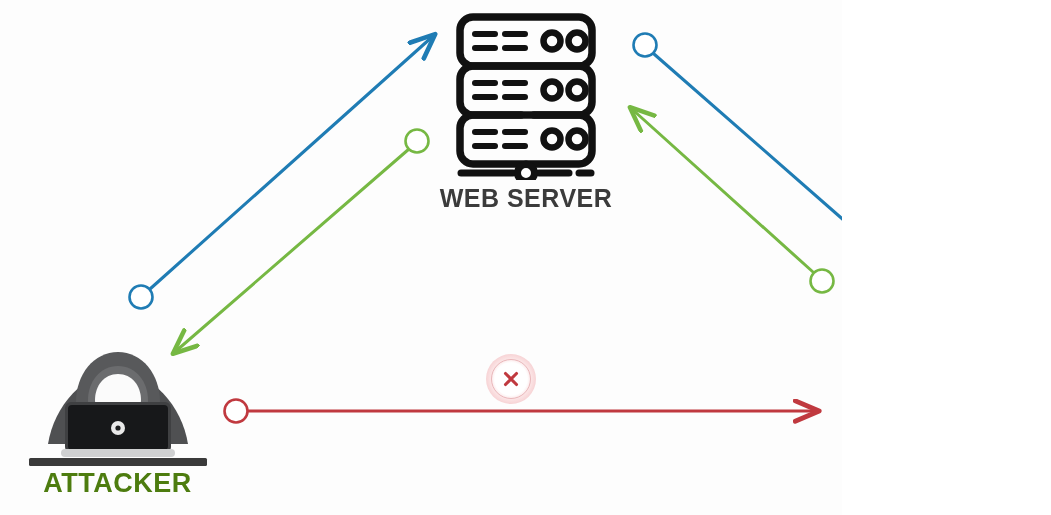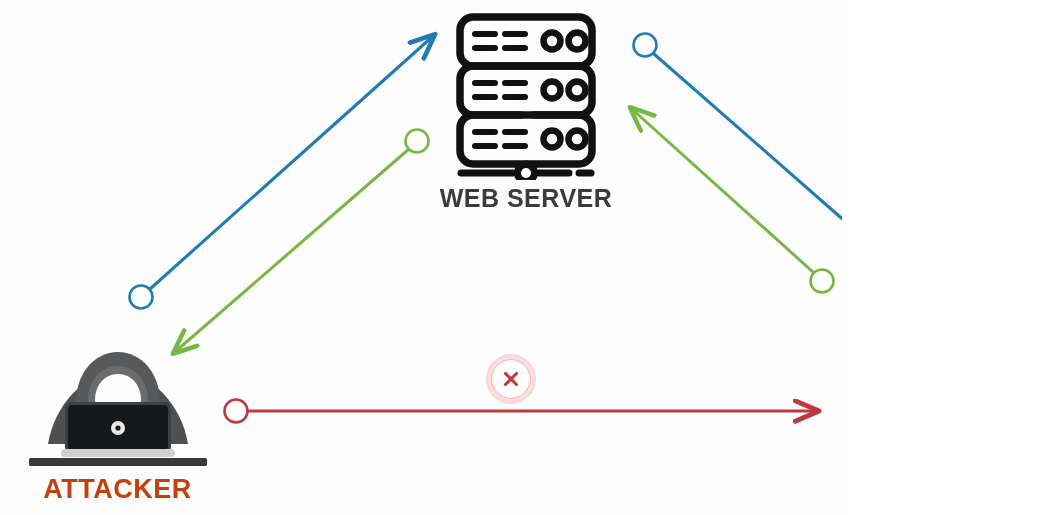--- a/index.html
+++ b/index.html
@@ -9,21 +9,21 @@
   .node{position:absolute;display:flex;flex-direction:column;align-items:center;}
   .node-label{font-weight:bold;letter-spacing:.5px;white-space:nowrap;}
 
   #web-server{left:406px;top:8px;width:240px;}
   #web-server .node-label{font-size:25px;color:#3b3b3b;margin-top:4px;}
 
   #victim-server{left:822px;top:295px;width:240px;}
   #victim-server .node-label{font-size:19px;color:#3b3b3b;margin-top:4px;}
 
   #attacker{left:10px;top:348px;width:215px;}
-  #attacker .node-label{font-size:27px;color:#c2410c;margin-top:8px;}
+  #attacker .node-label{font-size:27px;color:#4d7c0f;margin-top:2px;}
 
   svg.edges{position:absolute;left:0;top:0;width:1051px;height:515px;overflow:visible;}
 
   .badge-x{position:absolute;left:486px;top:354px;width:50px;height:50px;border-radius:50%;
            background:radial-gradient(circle at 50% 50%, #ffffff 0 46%, #fbe3e4 58%, #f6cfd1 74%, rgba(250,225,226,.55) 88%, rgba(255,255,255,0) 100%);
            display:flex;align-items:center;justify-content:center;}
   .badge-x .ring{position:absolute;left:5px;top:5px;width:40px;height:40px;border-radius:50%;border:1.6px solid #e9b7ba;box-sizing:border-box;}
 
   .watermark{position:absolute;left:866px;top:486px;font-size:25px;color:#c9c9c9;
              letter-spacing:1px;white-space:nowrap;opacity:.85;text-decoration:underline;}

